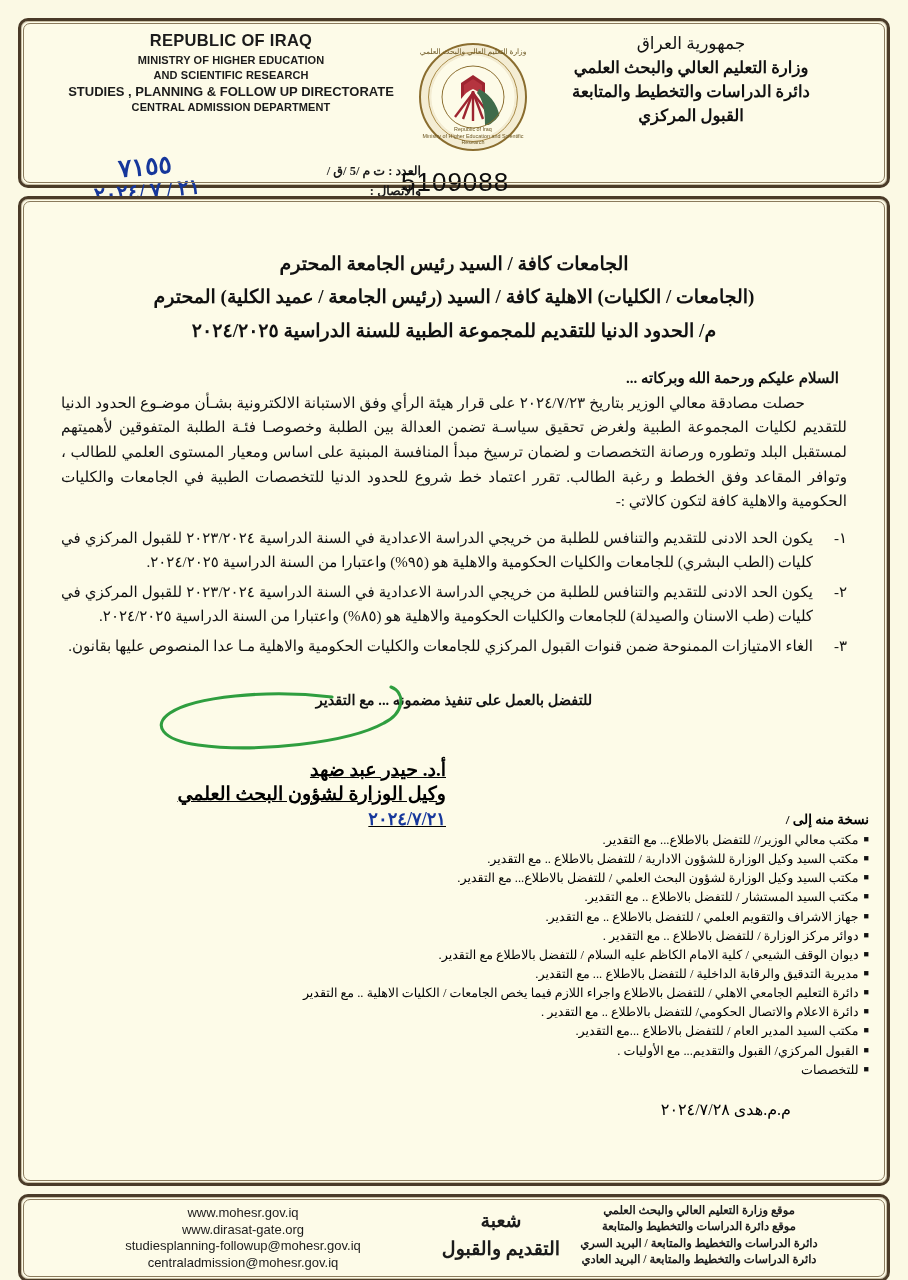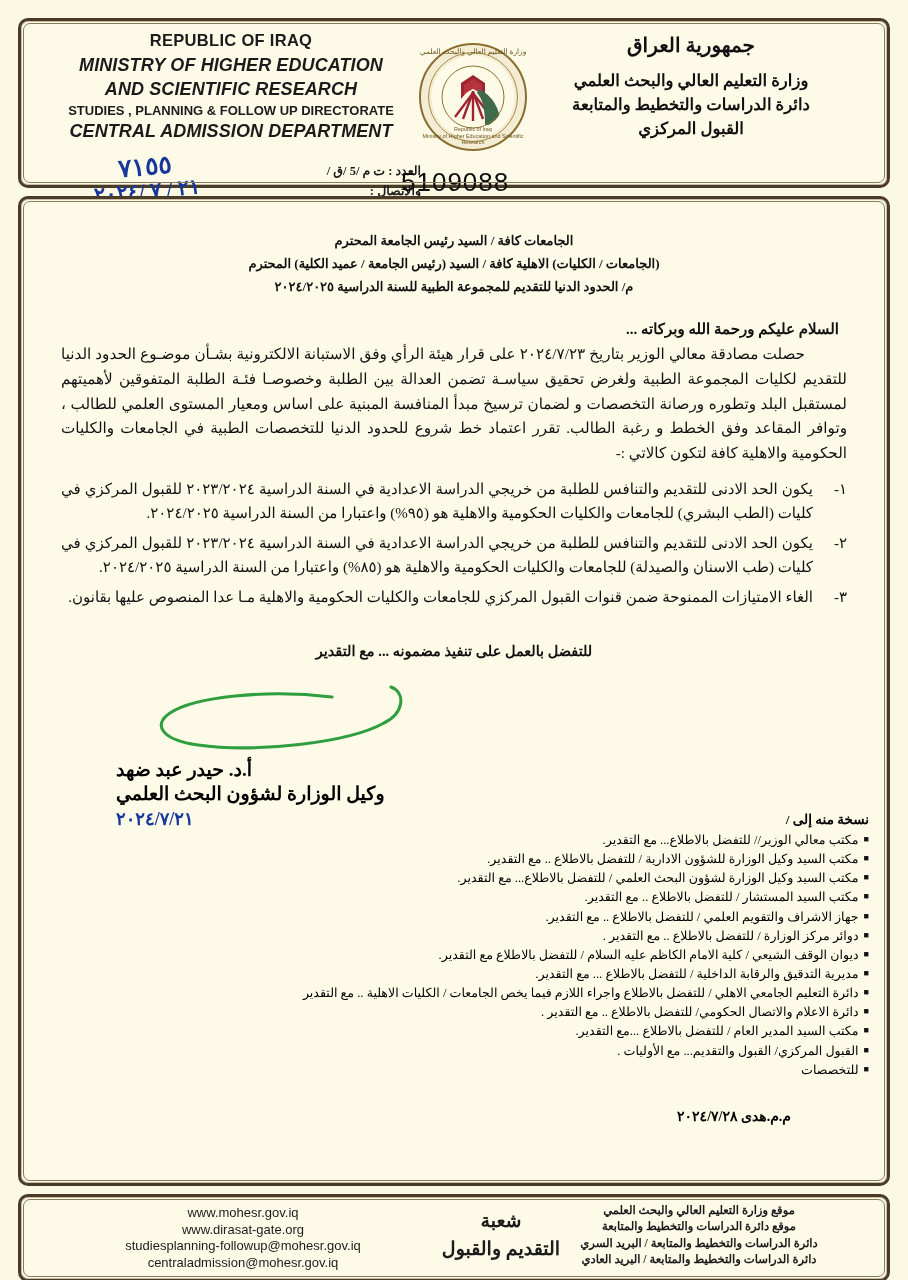--- a/index.html
+++ b/index.html
@@ -37,28 +37,28 @@
   #footer-box{left:18px;top:1194px;width:872px;height:88px;}
 
   
   .hdr-en{
     position:absolute;left:30px;top:10px;width:360px;
     direction:ltr;text-align:center;
     font-family:"Liberation Sans","DejaVu Sans",sans-serif;
     font-weight:bold;color:#1b1b1b;
   }
   .hdr-en .l1{font-size:16.5px;letter-spacing:.3px;margin-bottom:3px;}
-  .hdr-en .l{font-size:18px;line-height:1.35;letter-spacing:.1px;font-style:italic;}
+  .hdr-en .l{font-size:11px;line-height:1.35;letter-spacing:.1px;}
   .hdr-en .lwide{font-size:13px;line-height:1.35;}
 
   .hdr-ar{
     position:absolute;right:26px;top:12px;width:340px;
     text-align:center;color:#111;
   }
-  .hdr-ar .a1{font-size:20px;font-weight:bold;margin-bottom:12px;}
+  .hdr-ar .a1{font-size:17px;font-weight:normal;margin-bottom:2px;}
   .hdr-ar .a{font-size:16.5px;font-weight:bold;line-height:1.45;}
 
   
   .emblem{
     position:absolute;left:398px;top:22px;width:108px;height:108px;
   }
   .emblem .ring{
     position:absolute;inset:0;border-radius:50%;
     border:2px solid #8a6d2f;
     background:
@@ -95,52 +95,52 @@
   }
   .hand .h2{font-size:21px;}
   .barcode-num{
     position:absolute;left:380px;top:146px;width:190px;text-align:left;
     direction:ltr;font-size:26px;color:#0d0d0d;
     font-family:"Liberation Sans","DejaVu Sans",sans-serif;letter-spacing:1px;
   }
 
   
   .body-inner{position:absolute;left:40px;right:40px;top:20px;color:#111;}
-  .title-block{text-align:center;font-weight:bold;font-size:13px;line-height:1.75;margin-top:11px;}
+  .title-block{text-align:center;font-weight:bold;font-size:19px;line-height:1.75;margin-top:28px;}
   .salutation{font-weight:bold;font-size:15px;margin-top:22px;margin-right:8px;}
   .para{
     font-size:15.2px;line-height:1.62;text-align:justify;margin-top:4px;
     text-indent:42px;
   }
   ol.items{list-style:none;margin:12px 0 0 0;padding:0;font-size:15px;}
   ol.items li{
     display:flex;gap:8px;align-items:flex-start;
     line-height:1.6;margin-bottom:6px;text-align:justify;
   }
   ol.items li .num{flex:0 0 auto;font-weight:normal;min-width:26px;}
   ol.items li .txt{flex:1 1 auto;}
   .closing{text-align:center;font-weight:bold;font-size:14.5px;margin-top:34px;}
 
   
-  .sig-wrap{position:absolute;left:95px;top:480px;width:330px;text-align:left;}
+  .sig-wrap{position:absolute;left:95px;top:480px;width:330px;text-align:right;text-decoration:underline;}
   .sig-svg{display:block;margin:0 auto;}
   .sig-name{font-size:19px;font-weight:bold;margin-top:-6px;}
   .sig-role{font-size:19px;font-weight:bold;line-height:1.4;}
   .sig-date{font-size:18px;font-weight:bold;color:#16379b;letter-spacing:1px;}
 
   
   .dist{position:absolute;right:18px;top:612px;width:700px;}
   .dist-title{font-size:13.5px;font-weight:bold;text-align:right;margin-bottom:3px;}
   .dist ul{list-style:none;margin:0;padding:0;}
   .dist li{
     font-size:12.6px;line-height:1.52;text-align:right;white-space:nowrap;
   }
   .dist li .bl{color:#111;margin-left:5px;font-size:9px;vertical-align:2px;}
   .dist-date{
-    margin-top:28px;text-align:right;font-size:14px;font-weight:bold;
+    margin-top:20px;text-align:right;font-size:16px;font-weight:normal;
     padding-right:78px;
   }
 
   
   .ft-left{
     position:absolute;left:22px;top:8px;width:400px;direction:ltr;text-align:center;
     font-family:"Liberation Sans","DejaVu Sans",sans-serif;font-size:13px;color:#1b1b1b;line-height:1.28;
   }
   .ft-mid{
     position:absolute;left:400px;top:10px;width:160px;text-align:center;

